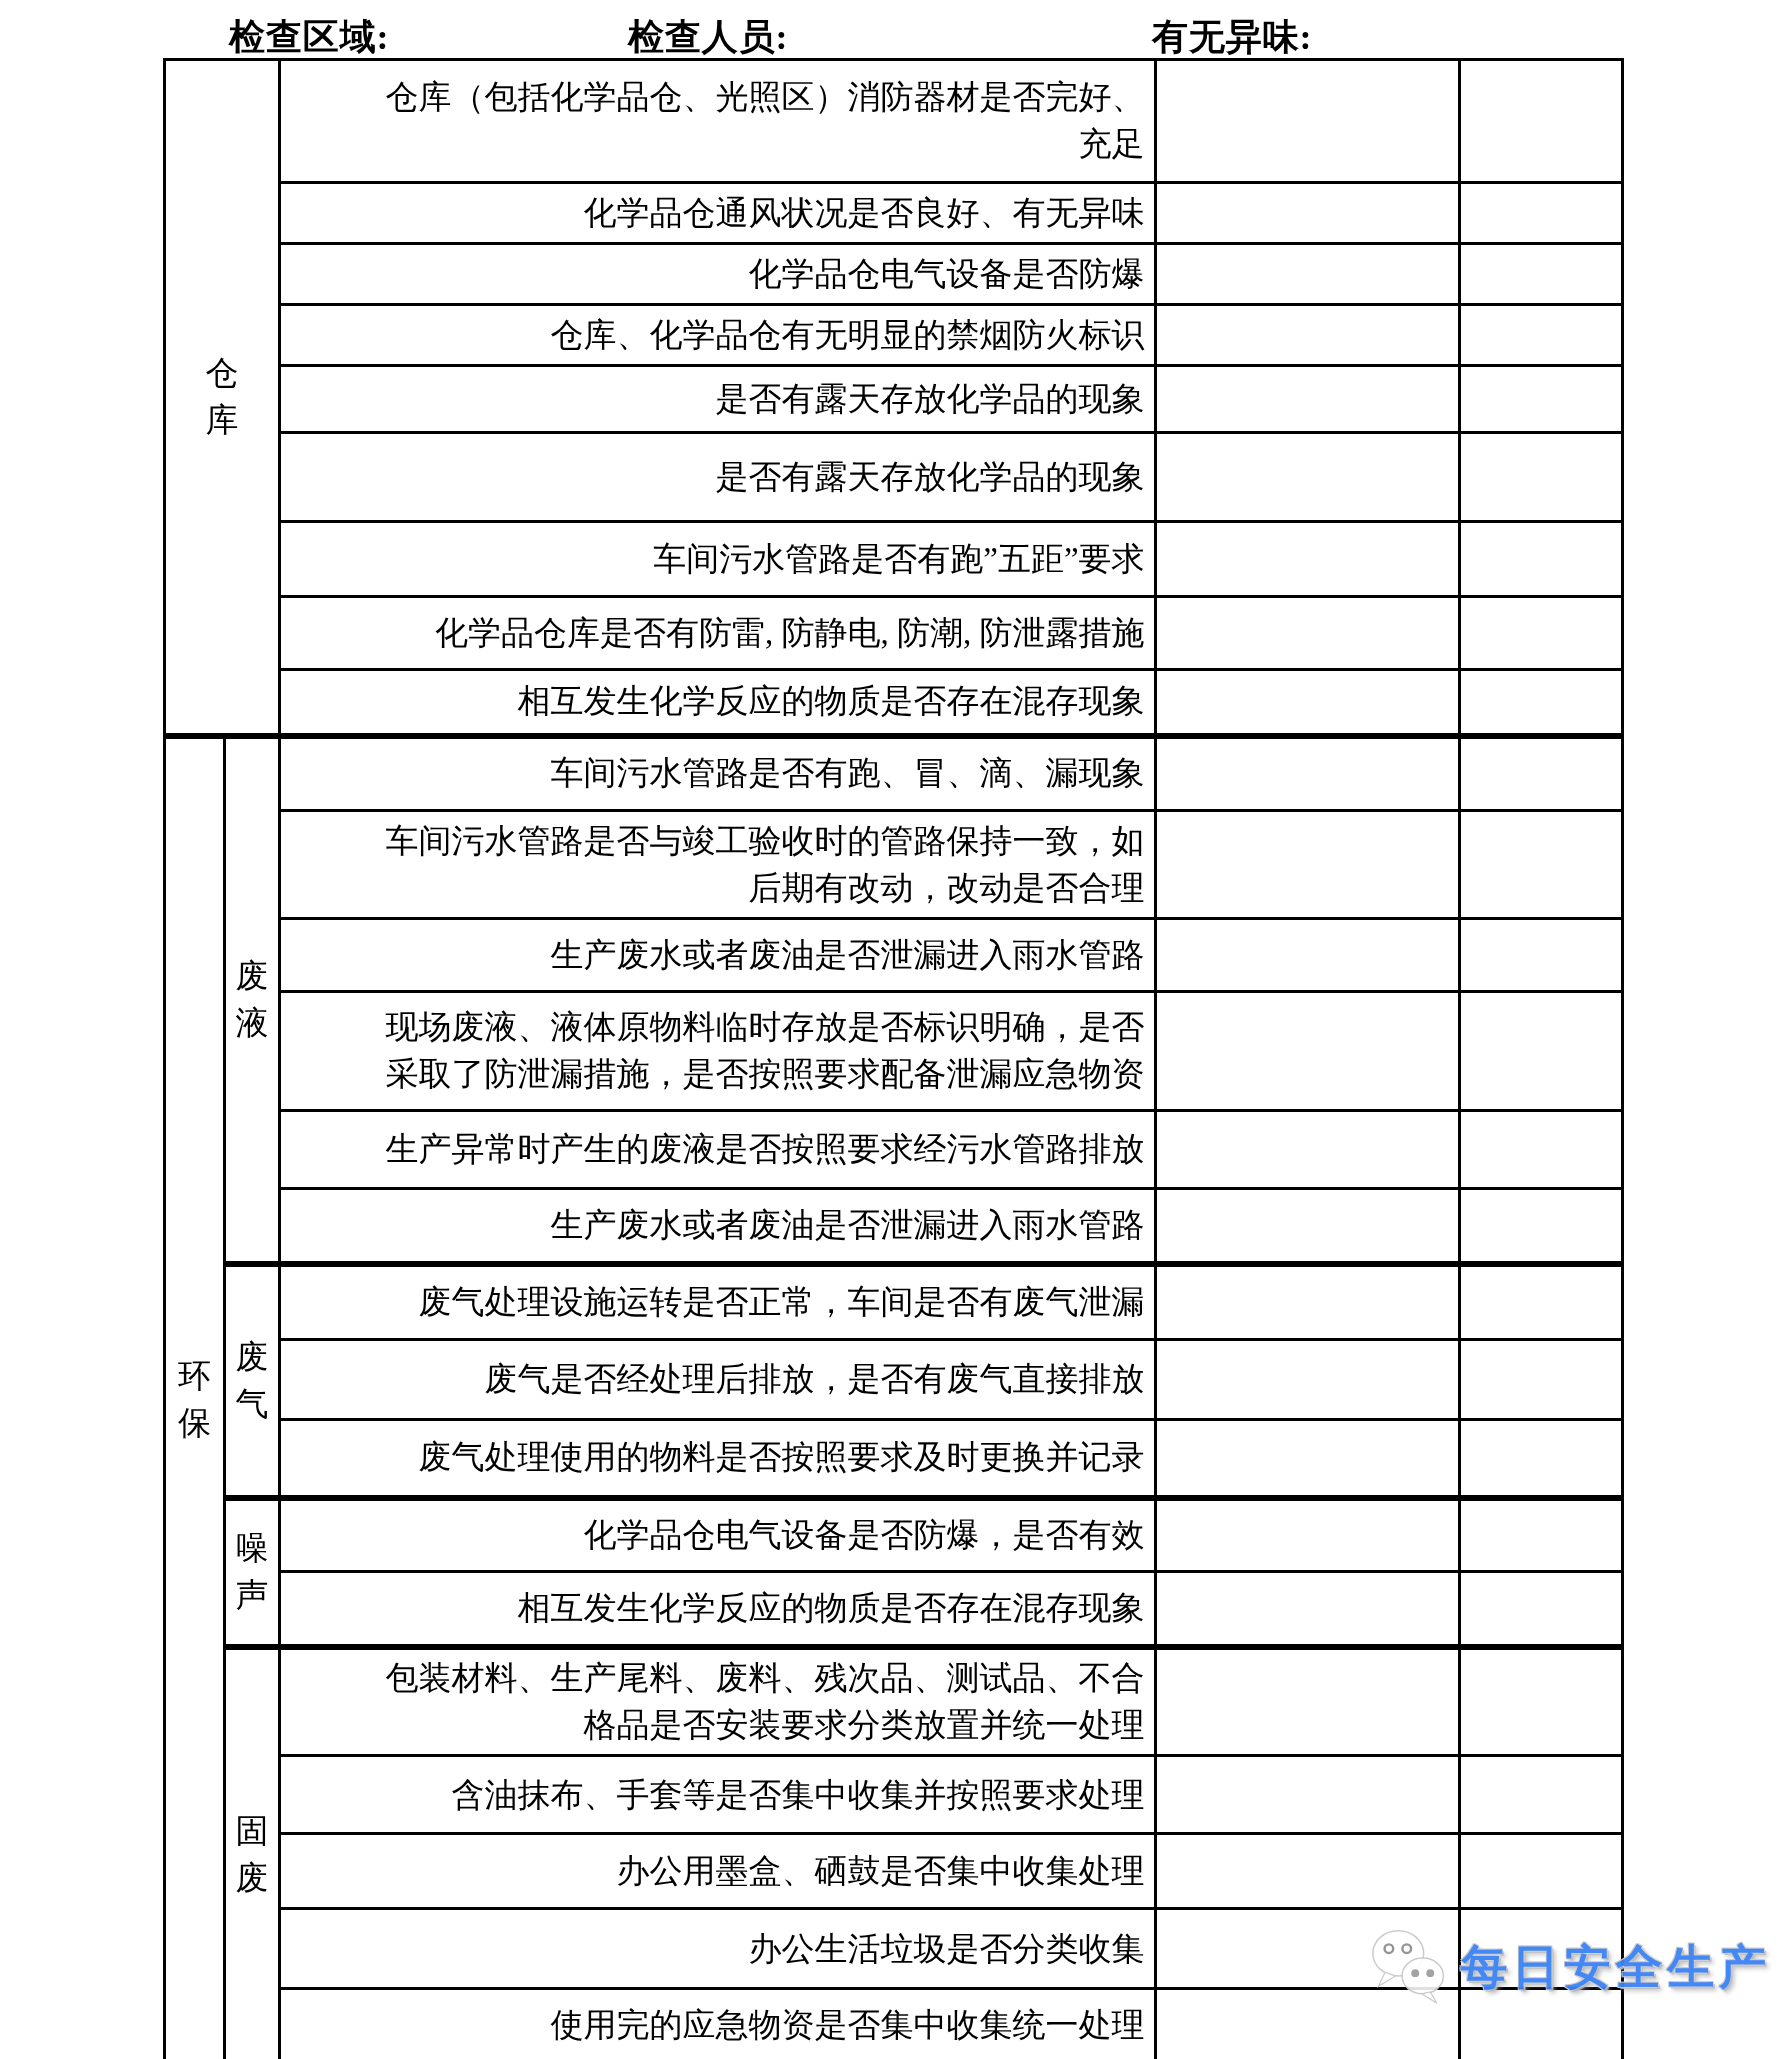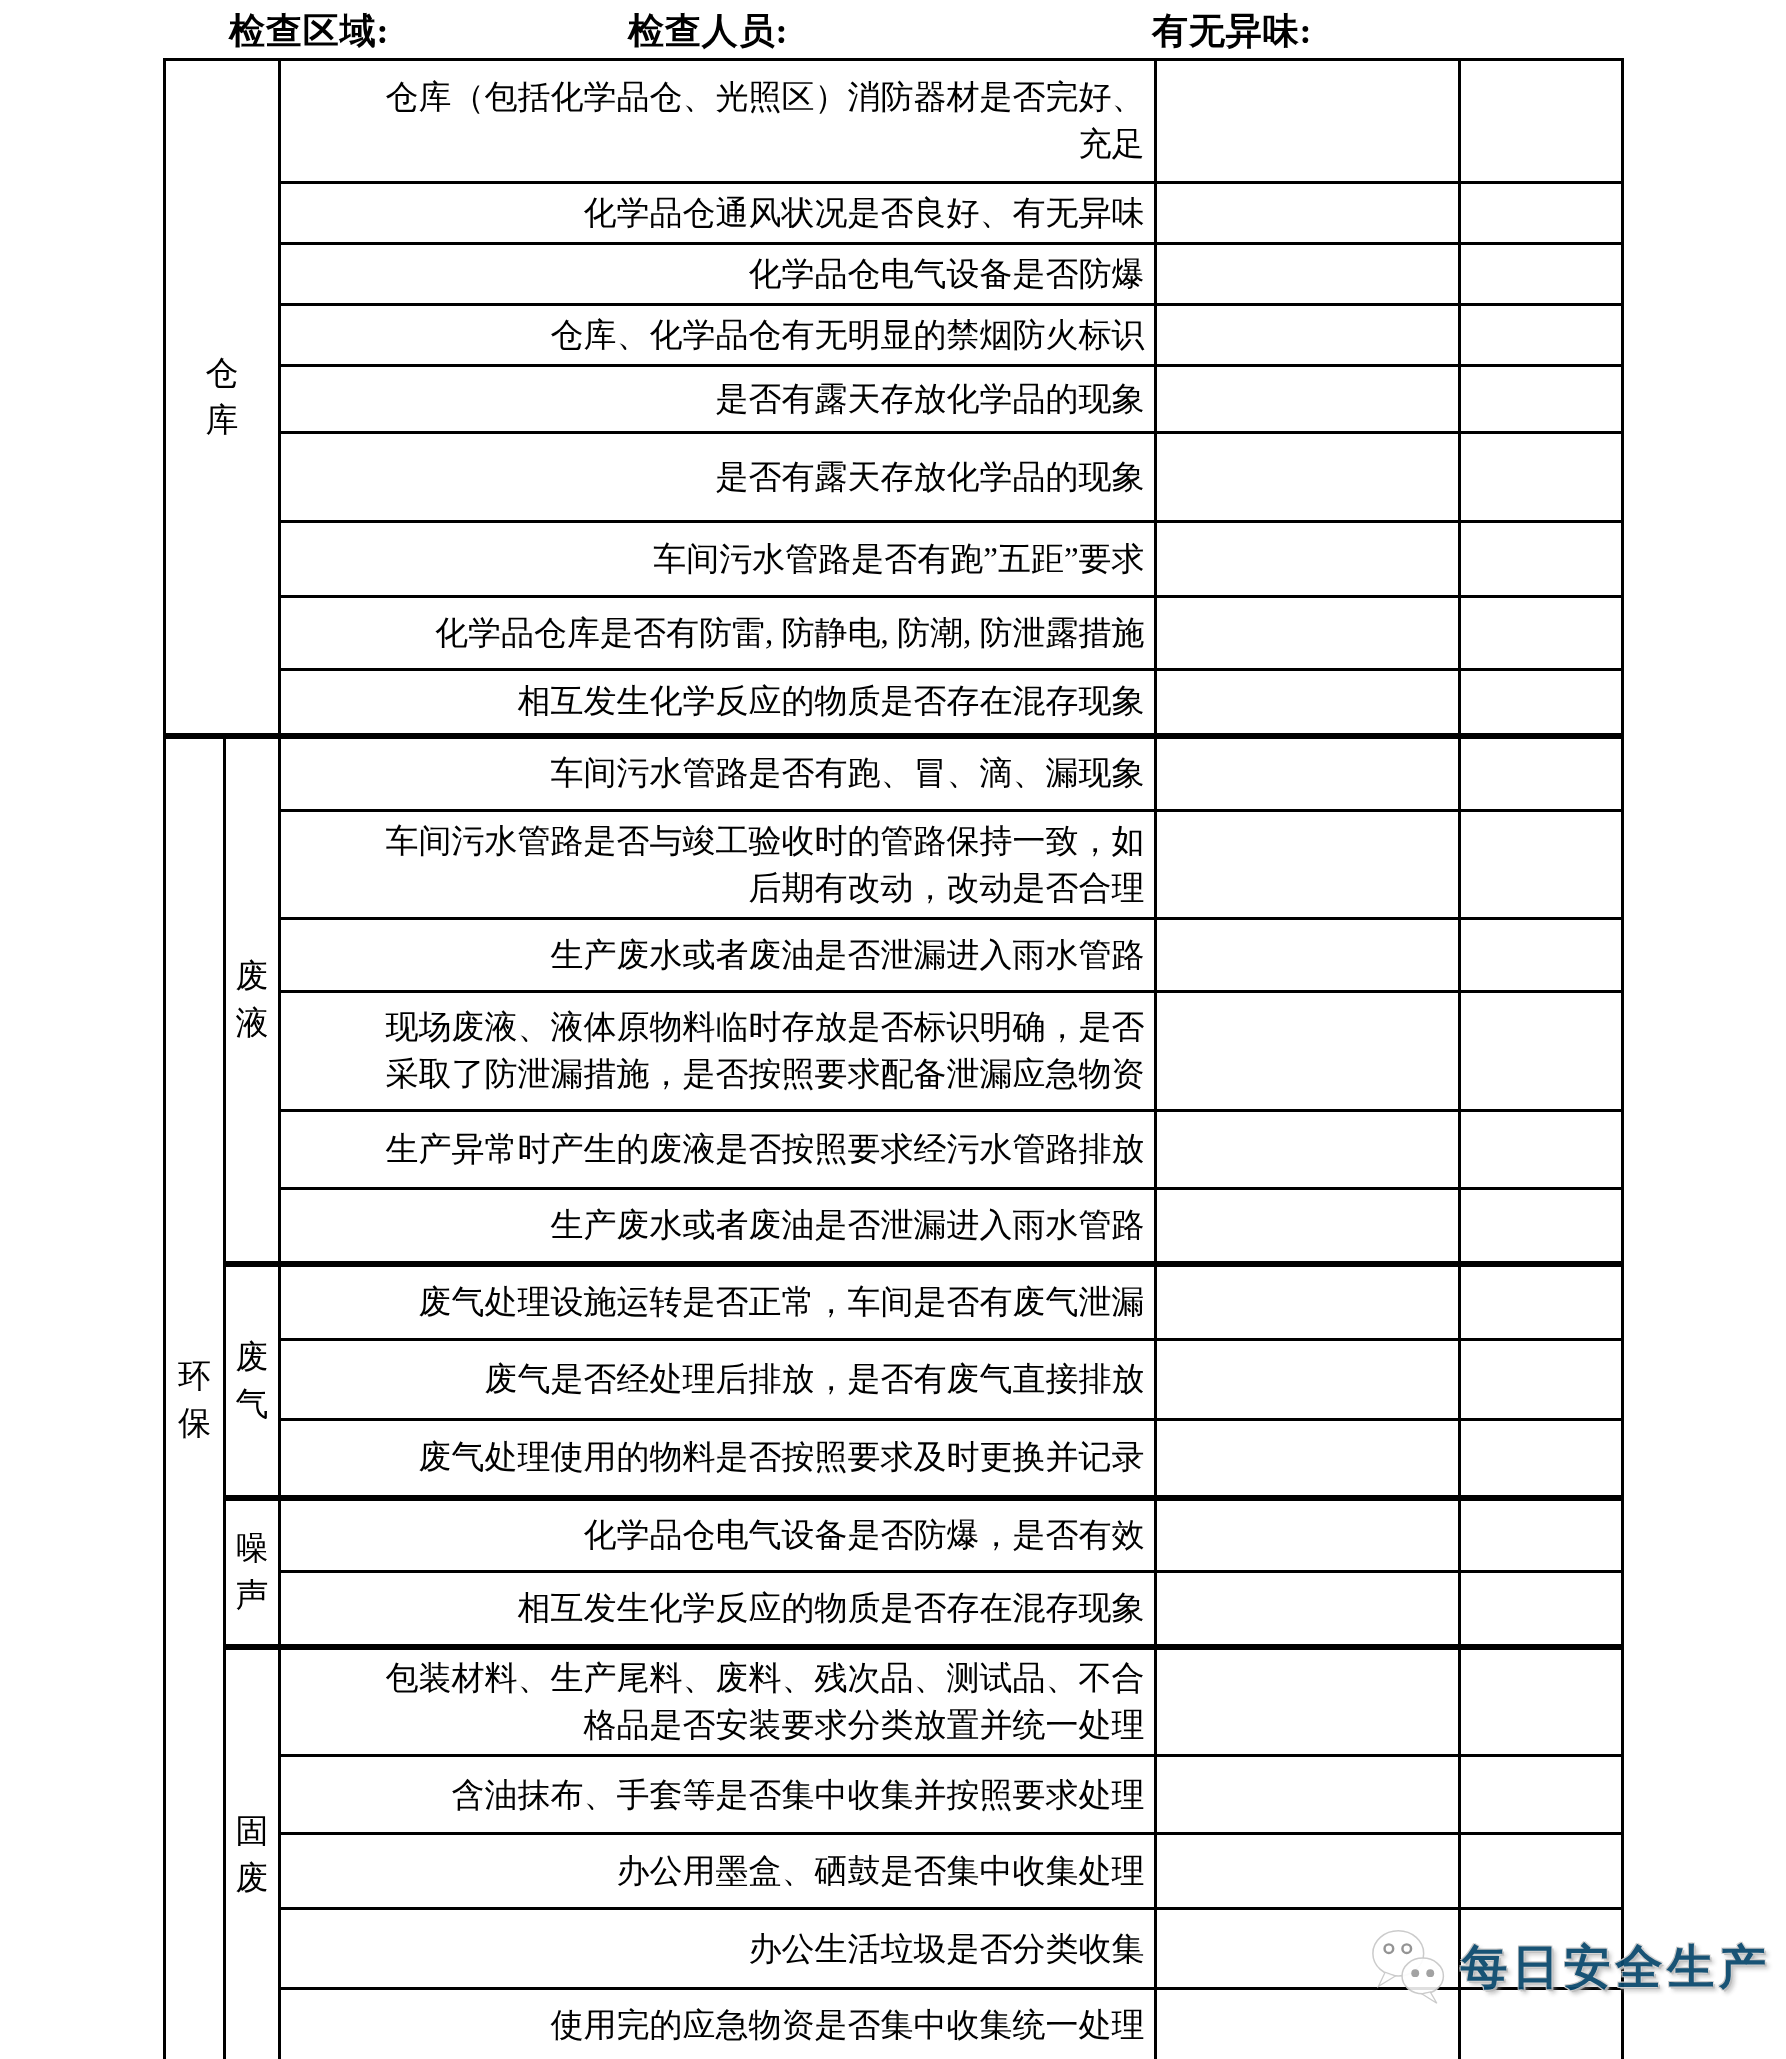--- a/index.html
+++ b/index.html
@@ -14,21 +14,21 @@
   }
   .page {
     position: relative;
     width: 1786px;
     height: 2059px;
     background: #fff;
   }
   
   .hdr-label {
     position: absolute;
-    top: 7px;
+    top: 13px;
     font-size: 36px;
     font-weight: 600;
     letter-spacing: 0.9px;
     white-space: nowrap;
   }
   #hdr-area      { left: 229px; }
   #hdr-inspector { left: 628px; }
   #hdr-date      { left: 1152px; }
 
   
@@ -70,21 +70,21 @@
     align-items: center;
     z-index: 5;
     opacity: 0.95;
   }
   .watermark svg { display: block; }
   .watermark .wm-text {
     margin-left: 9.4px;
     font-size: 47px;
     font-weight: 600;
     letter-spacing: 4.7px;
-    color: #0c4a6e;
+    color: #3b82f6;
     white-space: nowrap;
     text-shadow:
       -0.9px -0.9px 0 #c6c6c6,
        0.9px -0.9px 0 #d2d2d2,
       -0.9px  0.9px 0 #d2d2d2,
        1.9px  1.9px 0.9px #b9b9b9,
        3.8px  3.8px 4.7px rgba(140,140,140,0.55);
   }
 </style>
 </head>

